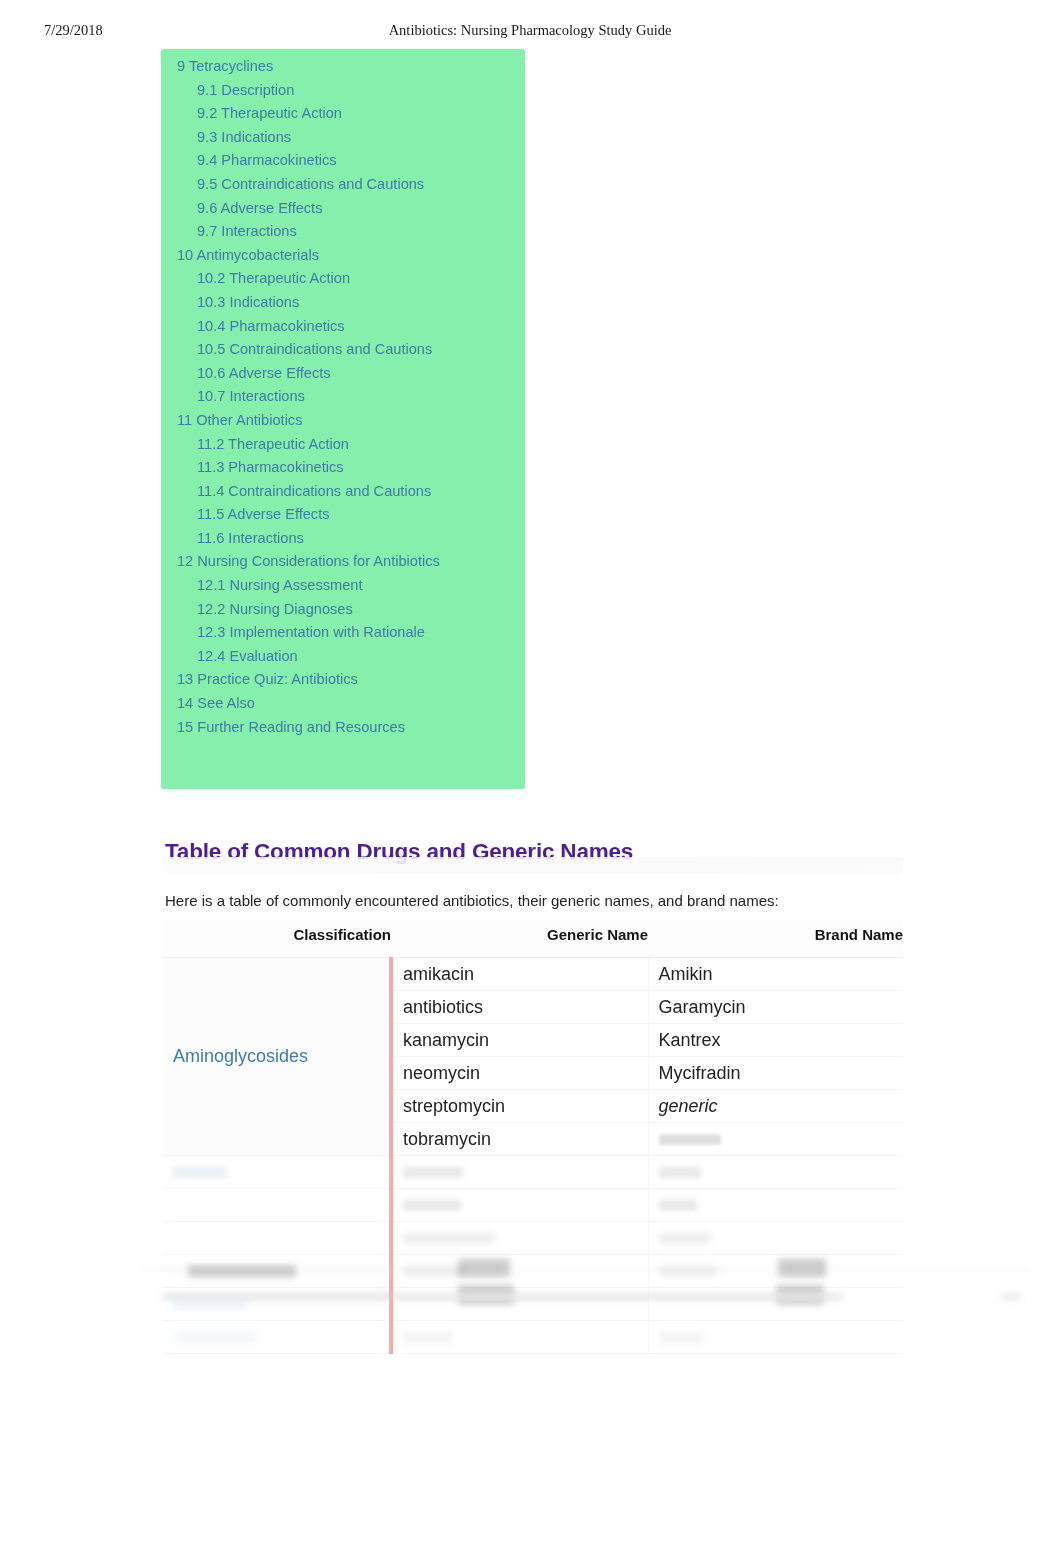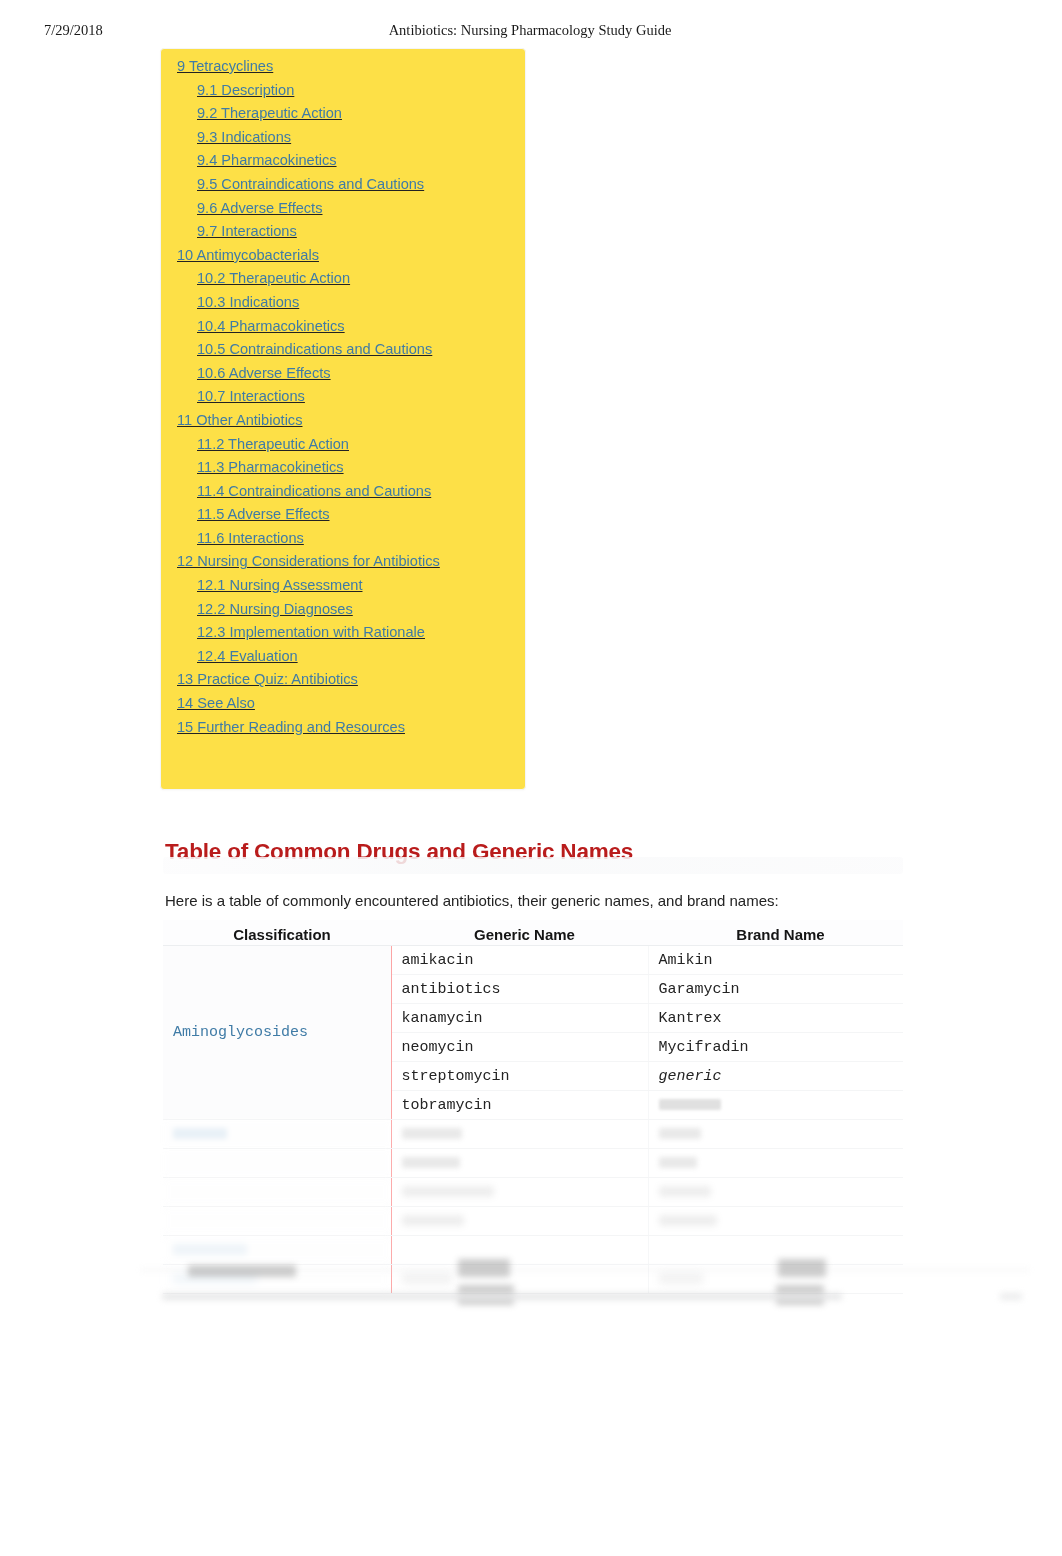--- a/index.html
+++ b/index.html
@@ -46,24 +46,23 @@
   
   .toc-panel {
     position: absolute;
     left: 160px;
     top: 48px;
     width: 366px;
     height: 742px;
     box-sizing: border-box;
     border: 1px solid #f4f5f6;
     border-radius: 4px;
-    background: #fde047;
+    background: #86efac;
     box-shadow: 0 1px 2px rgba(0,0,0,0.025);
     padding: 6px 0 0 0;
-    text-decoration: underline;
   }
   .toc-list {
     list-style: none;
     margin: 0;
     padding: 0;
   }
   .toc-item {
     font-size: 14.6px;
     line-height: 23.6px;
     color: #3f7ba6;
@@ -76,21 +75,21 @@
   }
 
   
   .section-heading {
     position: absolute;
     left: 165px;
     top: 820px;
     font-size: 22.5px;
     font-weight: bold;
     letter-spacing: -0.2px;
-    color: #b91c1c;
+    color: #4c1d95;
     white-space: nowrap;
   }
   .faint-band {
     position: absolute;
     left: 163px;
     top: 857px;
     width: 740px;
     height: 17px;
     background: linear-gradient(90deg, #fcfcfd 0%, #f8f9fa 45%, #fbfbfc 100%);
     border-radius: 3px;
@@ -113,41 +112,40 @@
     top: 920px;
     width: 740px;
     border-collapse: collapse;
     table-layout: fixed;
   }
   .drug-table col.c-class { width: 228px; }
   .drug-table col.c-generic { width: 257px; }
   .drug-table col.c-brand { width: 255px; }
 
   .drug-table th {
-    text-align: center;
+    text-align: right;
     font-size: 15px;
     font-weight: bold;
     color: #151515;
-    padding: 6px 0 2px 10px;
+    padding: 6px 0 14px 10px;
     border-bottom: 1px solid #eceef0;
     background: #fdfdfe;
     white-space: nowrap;
   }
   .drug-table td {
-    font-size: 15px;
+    font-size: 18px;
     color: #232323;
     padding: 5.5px 0 5.5px 10px;
     border-bottom: 1px solid #f4f5f6;
     vertical-align: middle;
     white-space: nowrap;
-    font-family: Liberation Mono, monospace;
   }
   .drug-table td.class-cell {
     vertical-align: middle;
-    border-right: 1px solid #fca5a5;
+    border-right: 4px solid #fca5a5;
     background: #fcfcfd;
   }
   .drug-table td.generic-cell {
     border-right: 1px solid #f6f7f8;
   }
   .class-link {
     color: #3f7ba6;
     cursor: pointer;
   }
   .italic-generic {

